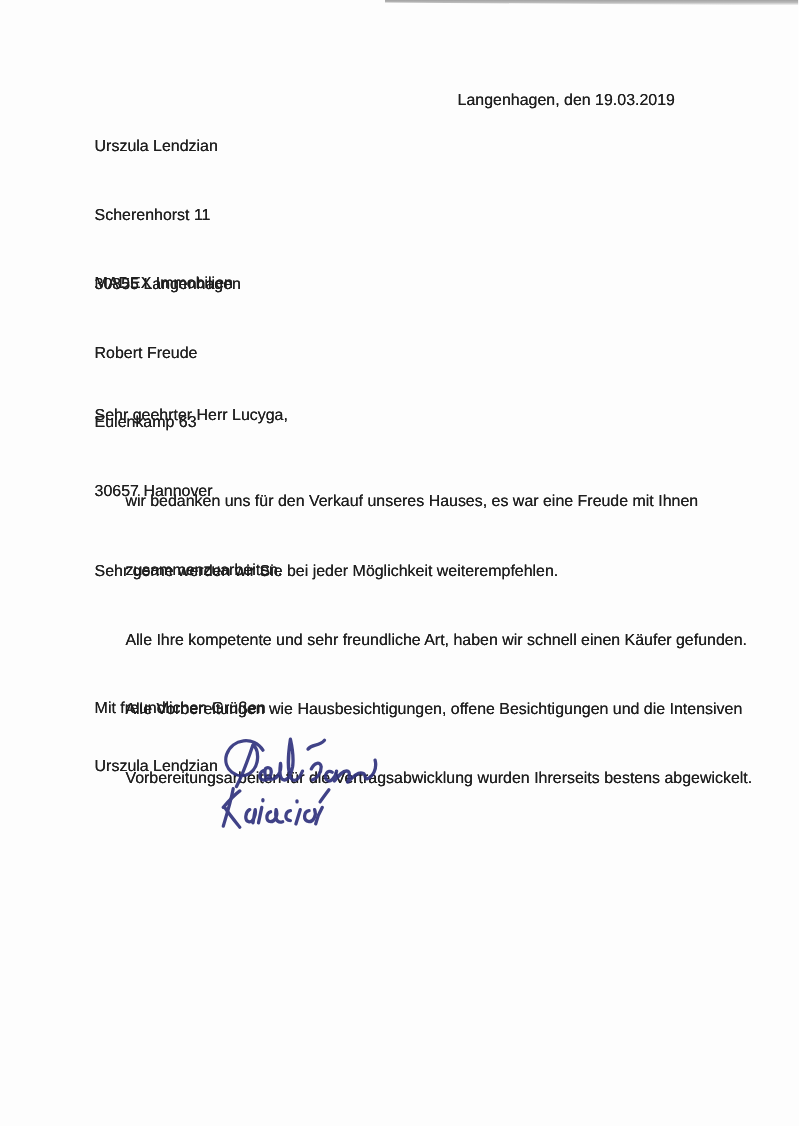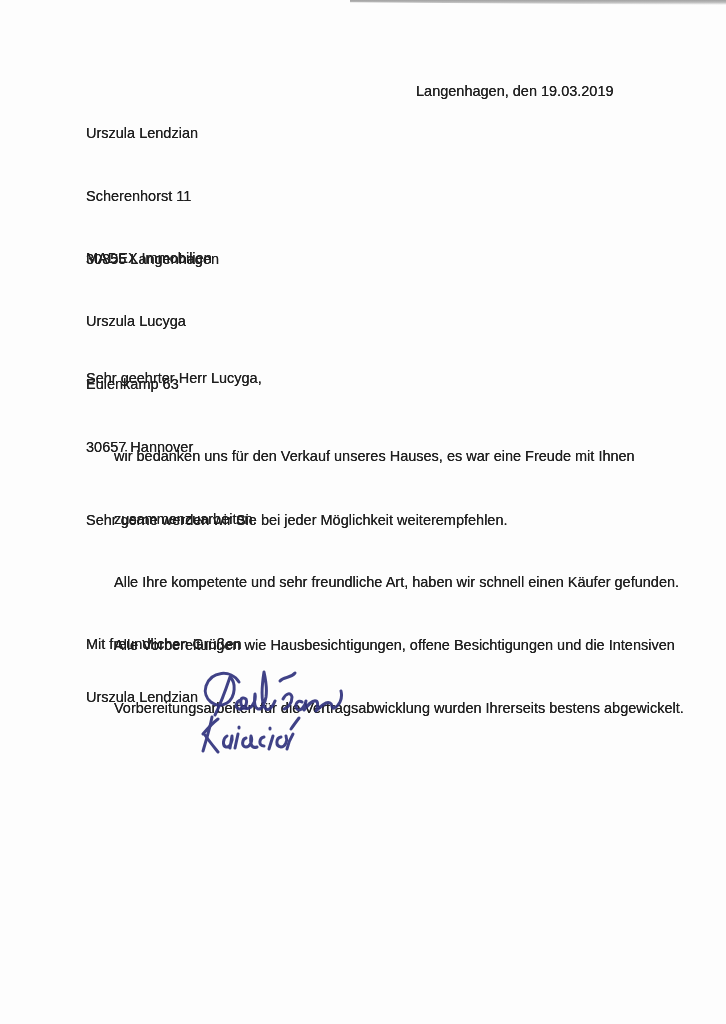--- a/index.html
+++ b/index.html
@@ -61,21 +61,21 @@
   <div class="abs sender-block">
     <div>Urszula Lendzian</div>
     <div>Scherenhorst 11</div>
     <div>30855 Langenhagen</div>
   </div>
 
   <div class="abs dateline">Langenhagen, den 19.03.2019</div>
 
   <div class="abs recipient-block">
     <div>MADEX Immobilien</div>
-    <div>Urszula Lucyga</div>
+    <div>Robert Freude</div>
     <div>Eulenkamp 63</div>
     <div>30657 Hannover</div>
   </div>
 
 
   <div class="abs salutation">Sehr geehrter Herr Lucyga,</div>
 
   <div class="abs body-par-1">
     <div>wir bedanken uns für den Verkauf unseres Hauses, es war eine Freude mit Ihnen</div>
     <div>zusammenzuarbeiten.</div>

